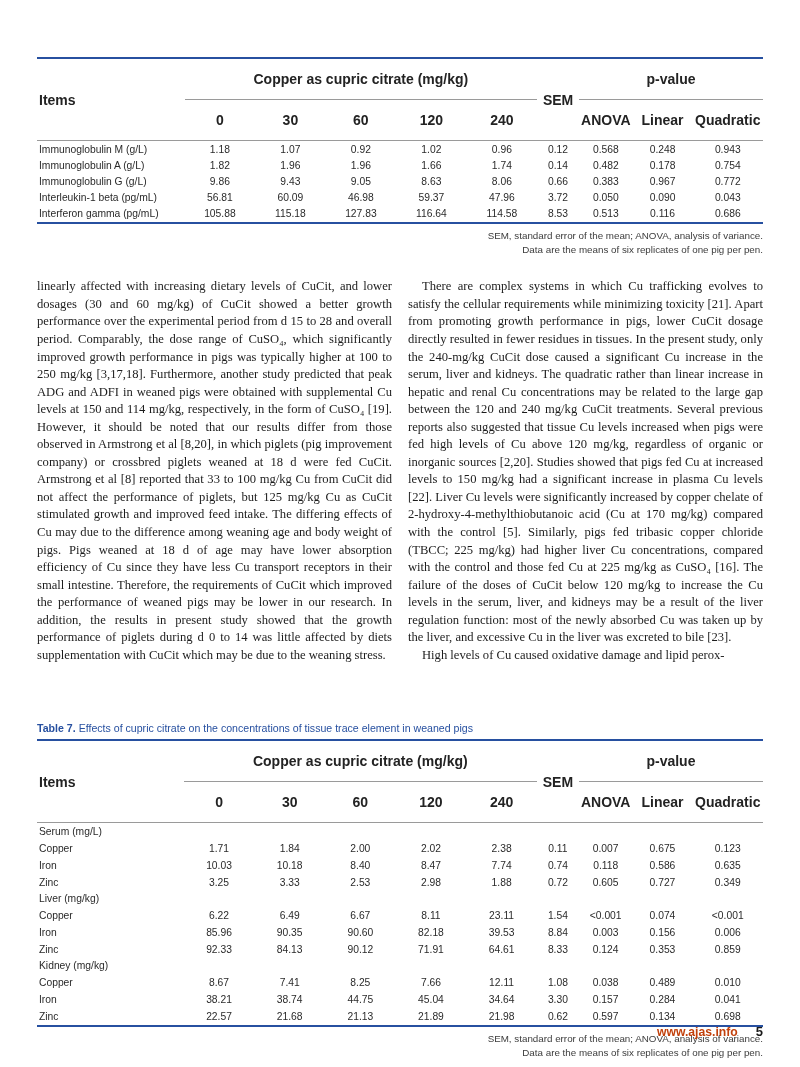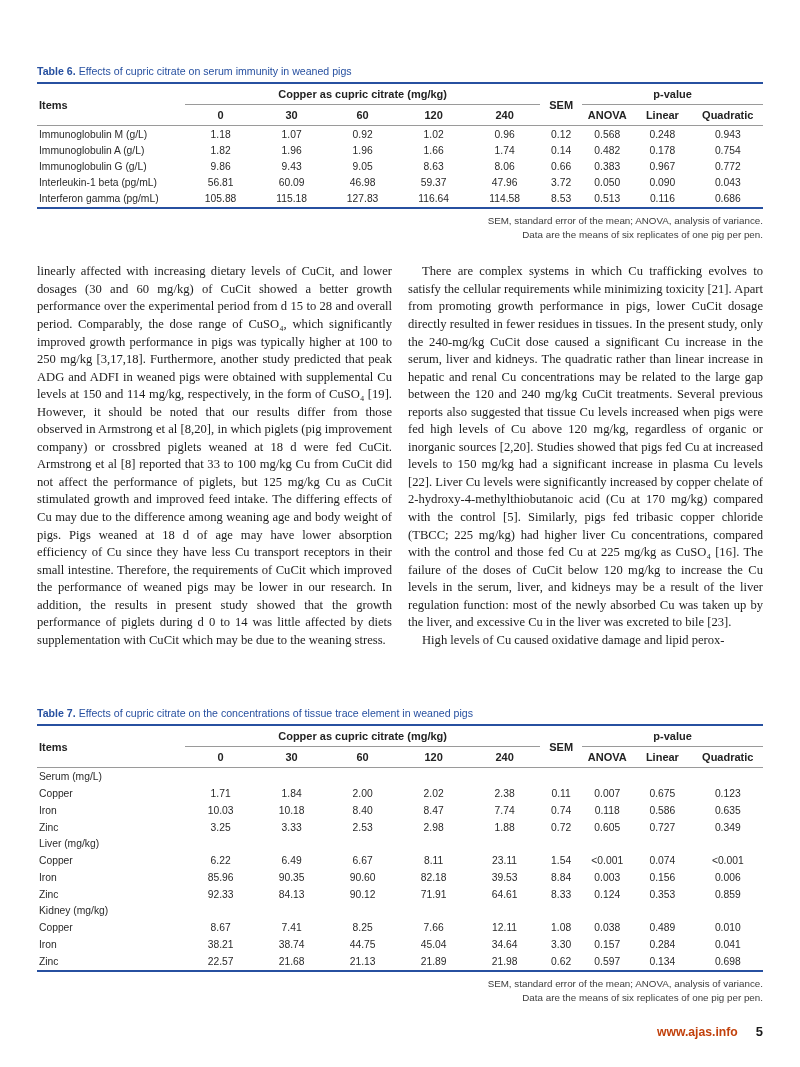--- a/index.html
+++ b/index.html
@@ -24,21 +24,21 @@
   table.data{
     width:100%;
     border-collapse:collapse;
     border-top:2px solid #2750a0;
     border-bottom:2px solid #2750a0;
     font-size:10.3px;
     margin-top:5px;
   }
   table.data th{
     font-weight:bold;color:#232323;text-align:center;
-    padding:4px 2px;white-space:nowrap;font-size:11px;
+    padding:12px 2px;white-space:nowrap;font-size:14px;
   }
   table.data th.items-h, table.data td.item{text-align:left;}
   table.data th.grp{border-bottom:1px solid #9a9a9a;}
   table.data tr.sub th, table.data th.span2{border-bottom:1px solid #9a9a9a;}
   table.data td{
     text-align:center;color:#2a2a2a;padding:2.6px 2px;white-space:nowrap;
   }
   #table7 td{padding:2.9px 2px;}
   table.data td.item{color:#2a2a2a;}
   table.data td.group{text-align:left;color:#2a2a2a;}
@@ -61,24 +61,20 @@
   }
   .footer .site{font-weight:bold;font-size:12.2px;color:#c2410c;}
   .footer .pagenum{font-weight:bold;font-size:13px;color:#1a1a1a;}
 </style>
 </head>
 <body>
 
 <div class="page">
 
 
-  <div class="tbl-caption">
-    <span class="lbl">Table 6.</span>
-    <span>Effects of cupric citrate on serum immunity in weaned pigs</span>
-  </div>
 
   <table class="data" id="table6">
     <colgroup>
       <col style="width:20.4%">
         <col style="width:9.78%">
         <col style="width:9.78%">
         <col style="width:9.78%">
       <col style="width:9.78%">
         <col style="width:9.78%">
         <col style="width:5.8%">

